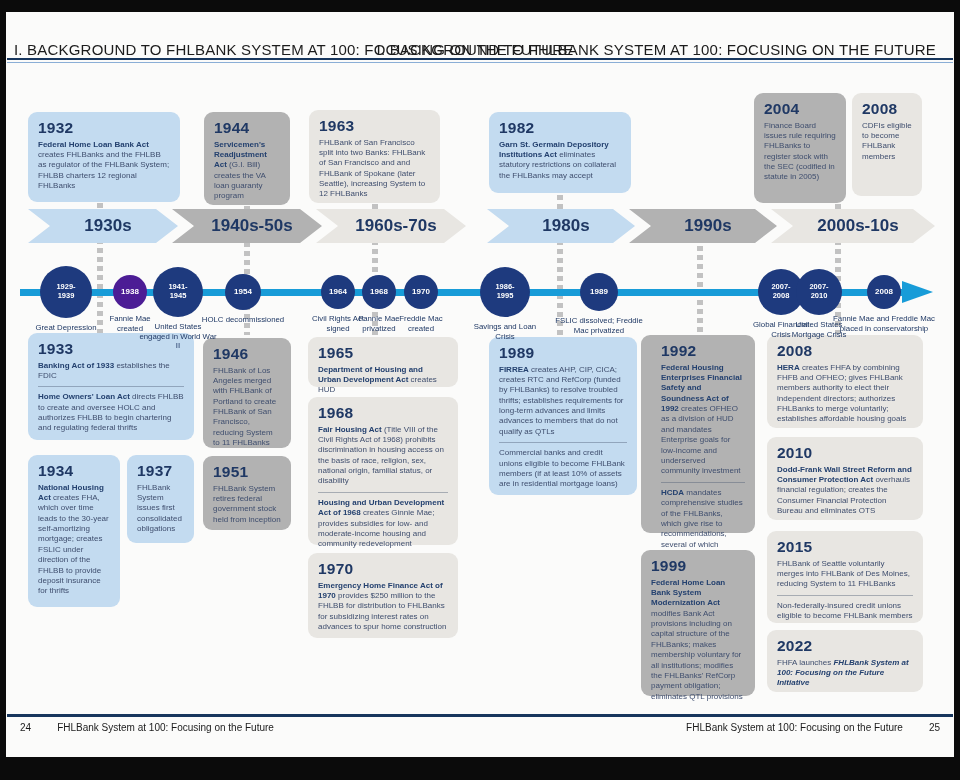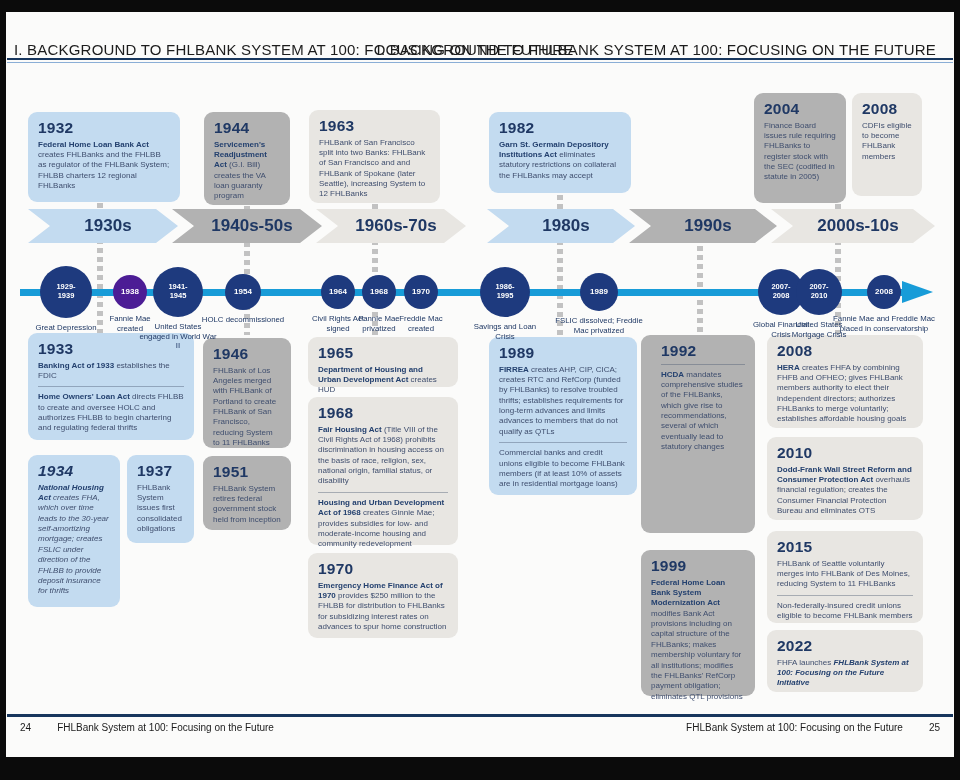--- a/index.html
+++ b/index.html
@@ -76,21 +76,21 @@
       <div class="box c-lightgray" style="left: 852px; top: 93px; width: 70px; height: 103px;">
         <h3>2008</h3>
         <p><span class="">CDFIs eligible to become FHLBank members</span></p>
       </div>
       <div class="box c-blue" style="left: 28px; top: 333px; width: 166px; height: 107px;">
         <h3>1933</h3>
         <p><span class="b ">Banking Act of 1933</span><span class=""> establishes the FDIC</span></p>
         <div class="sep"></div>
         <p><span class="b ">Home Owners' Loan Act</span><span class=""> directs FHLBB to create and oversee HOLC and authorizes FHLBB to begin chartering and regulating federal thrifts</span></p>
       </div>
-      <div class="box c-blue" style="left: 28px; top: 455px; width: 92px; height: 152px; font-style: italic;">
+      <div class="box c-blue" style="left: 28px; top: 455px; width: 92px; height: 152px;">
         <h3>1934</h3>
         <p><span class="b ">National Housing Act</span><span class=""> creates FHA, which over time leads to the 30-year self-amortizing mortgage; creates FSLIC under direction of the FHLBB to provide deposit insurance for thrifts</span></p>
       </div>
       <div class="box c-blue" style="left: 127px; top: 455px; width: 67px; height: 88px;">
         <h3>1937</h3>
         <p><span class="">FHLBank System issues first consolidated obligations</span></p>
       </div>
       <div class="box c-gray" style="left: 203px; top: 338px; width: 88px; height: 110px;">
         <h3>1946</h3>
         <p><span class="">FHLBank of Los Angeles merged with FHLBank of Portland to create FHLBank of San Francisco, reducing System to 11 FHLBanks</span></p>
@@ -114,20 +114,21 @@
         <p><span class="b ">Emergency Home Finance Act of 1970</span><span class=""> provides $250 million to the FHLBB for distribution to FHLBanks for subsidizing interest rates on advances to spur home construction</span></p>
       </div>
       <div class="box c-blue" style="left: 489px; top: 337px; width: 148px; height: 158px;">
         <h3>1989</h3>
         <p><span class="b ">FIRREA</span><span class=""> creates AHP, CIP, CICA; creates RTC and RefCorp (funded by FHLBanks) to resolve troubled thrifts; establishes requirements for long-term advances and limits advances to members that do not qualify as QTLs</span></p>
         <div class="sep"></div>
         <p><span class="">Commercial banks and credit unions eligible to become FHLBank members (if at least 10% of assets are in residential mortgage loans)</span></p>
       </div>
       <div class="box c-gray" style="left: 641px; top: 335px; width: 114px; height: 198px; padding-left: 20px;">
         <h3>1992</h3>
+        <p><span class="b ">Federal Housing Enterprises Financial Safety and Soundness Act of 1992</span><span class=""> creates OFHEO as a division of HUD and mandates Enterprise goals for low-income and underserved community investment</span></p>
         <div class="sep"></div>
         <p><span class="b ">HCDA</span><span class=""> mandates comprehensive studies of the FHLBanks, which give rise to recommendations, several of which eventually lead to statutory changes</span></p>
       </div>
       <div class="box c-gray" style="left: 641px; top: 550px; width: 114px; height: 146px;">
         <h3>1999</h3>
         <p><span class="b ">Federal Home Loan Bank System Modernization Act</span><span class=""> modifies Bank Act provisions including on capital structure of the FHLBanks; makes membership voluntary for all institutions; modifies the FHLBanks' RefCorp payment obligation; eliminates QTL provisions</span></p>
       </div>
       <div class="box c-lightgray" style="left: 767px; top: 335px; width: 156px; height: 93px;">
         <h3>2008</h3>
         <p><span class="b ">HERA</span><span class=""> creates FHFA by combining FHFB and OFHEO; gives FHLBank members authority to elect their independent directors; authorizes FHLBanks to merge voluntarily; establishes affordable housing goals</span></p>

